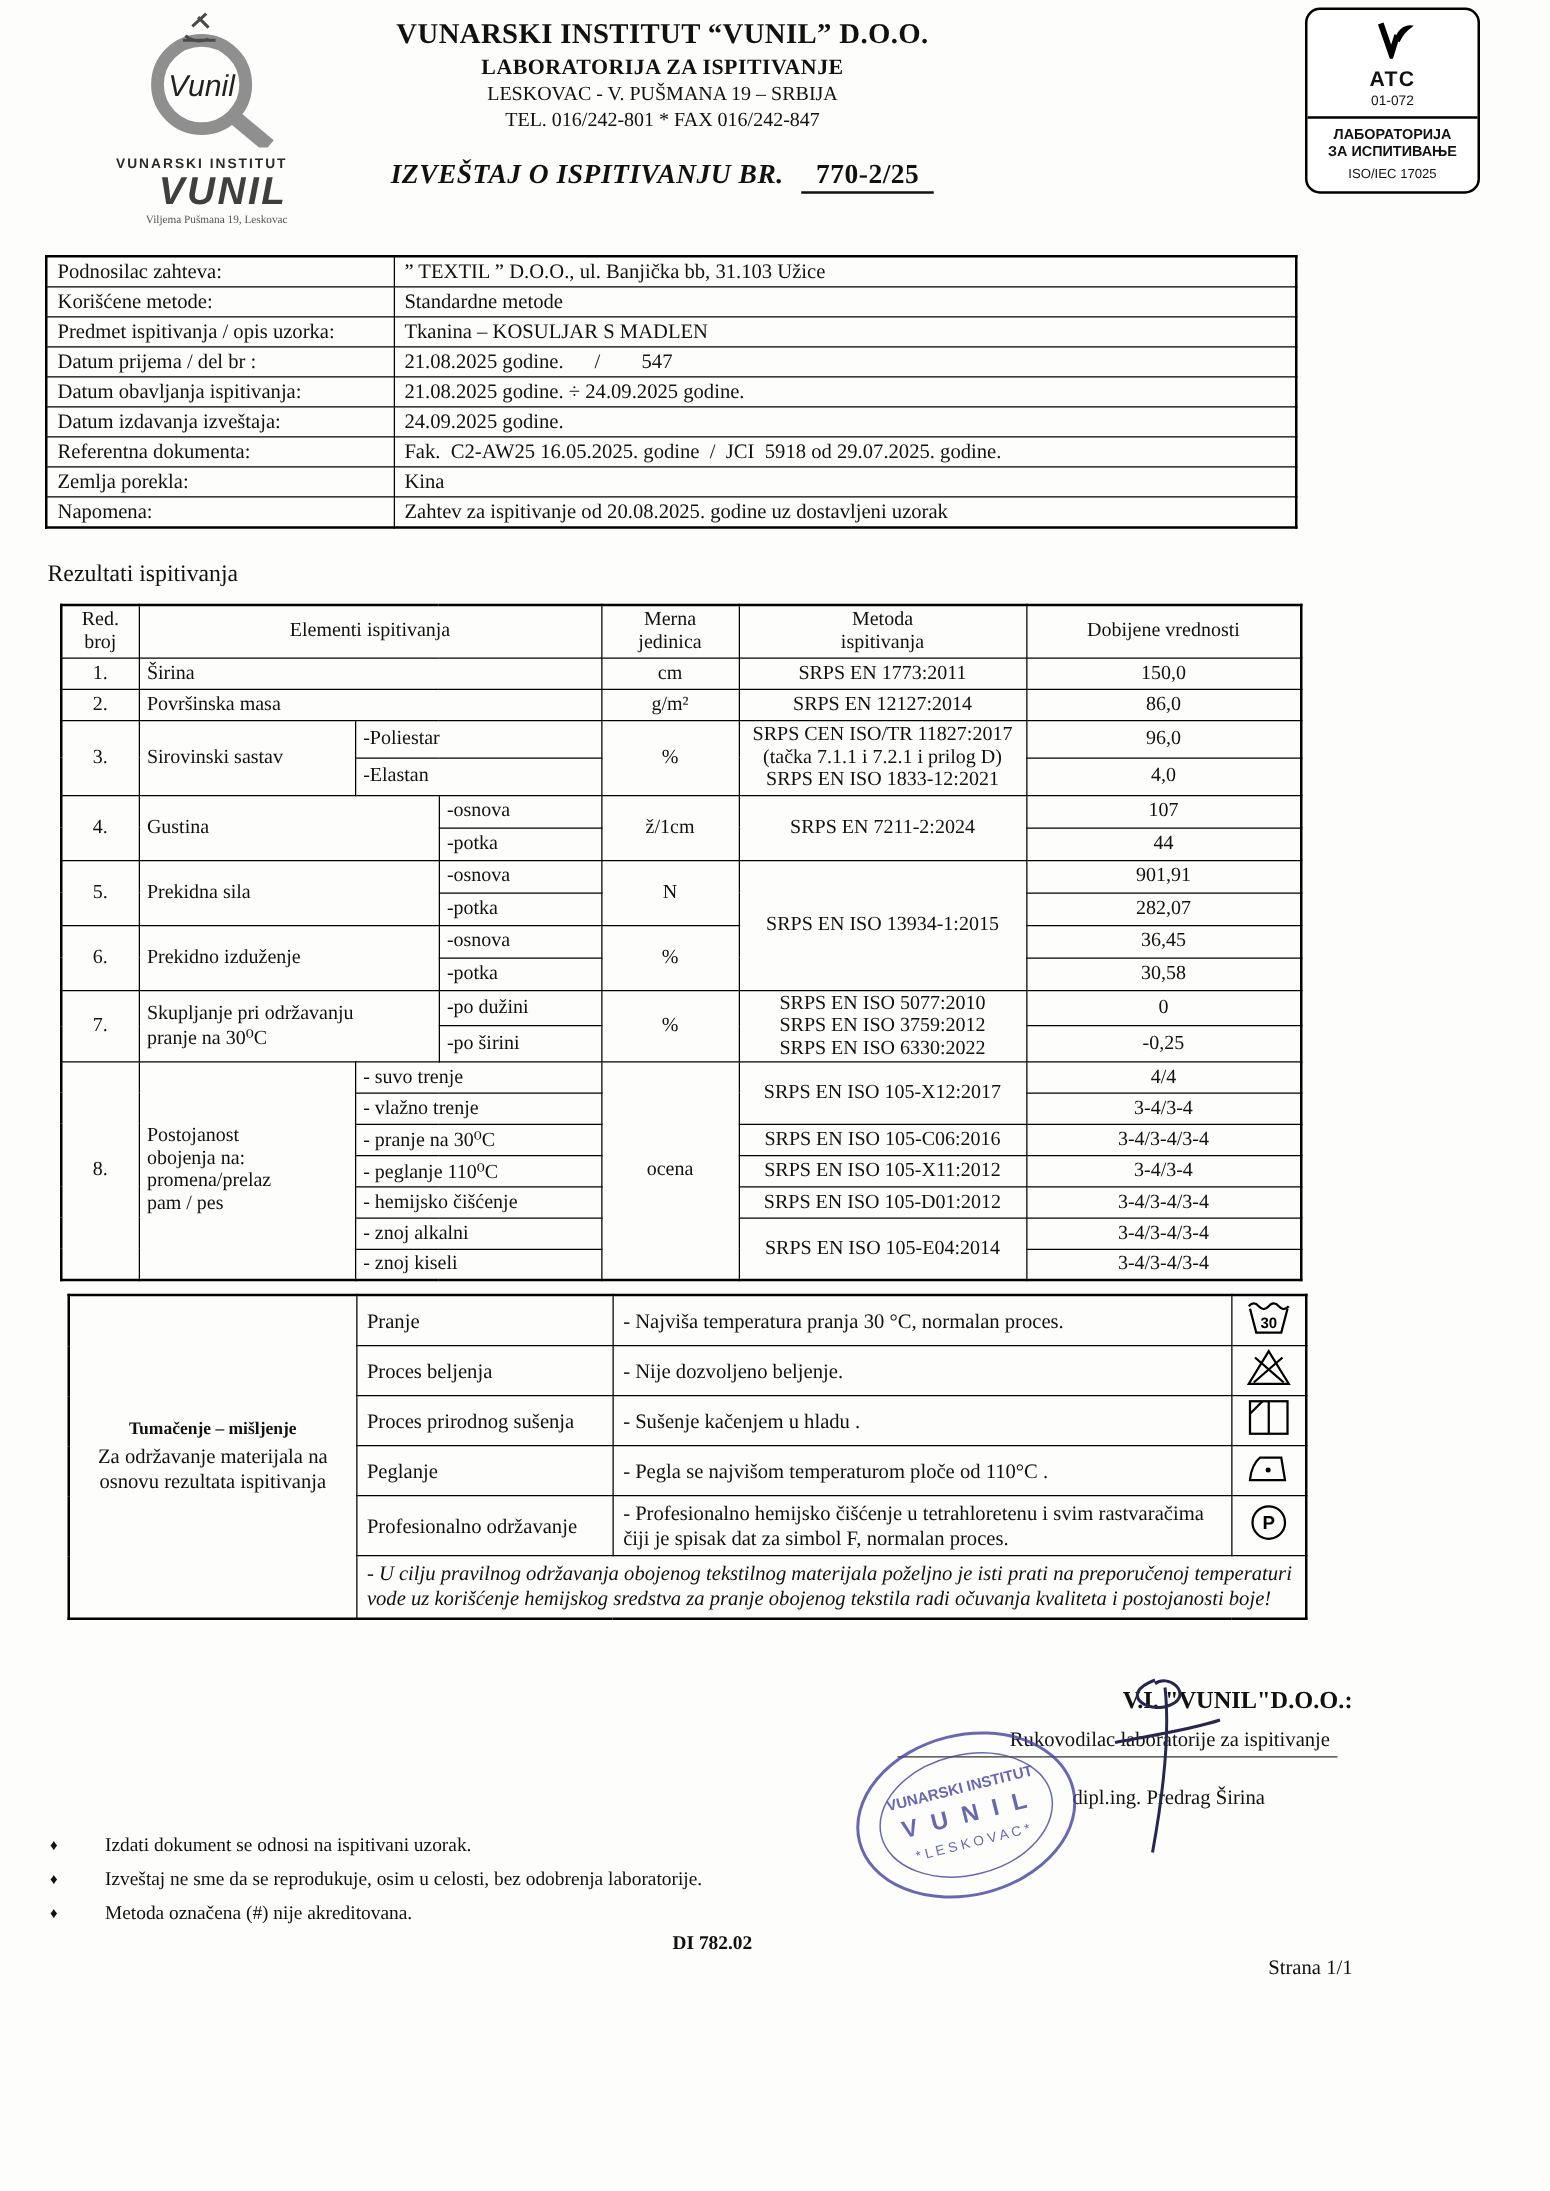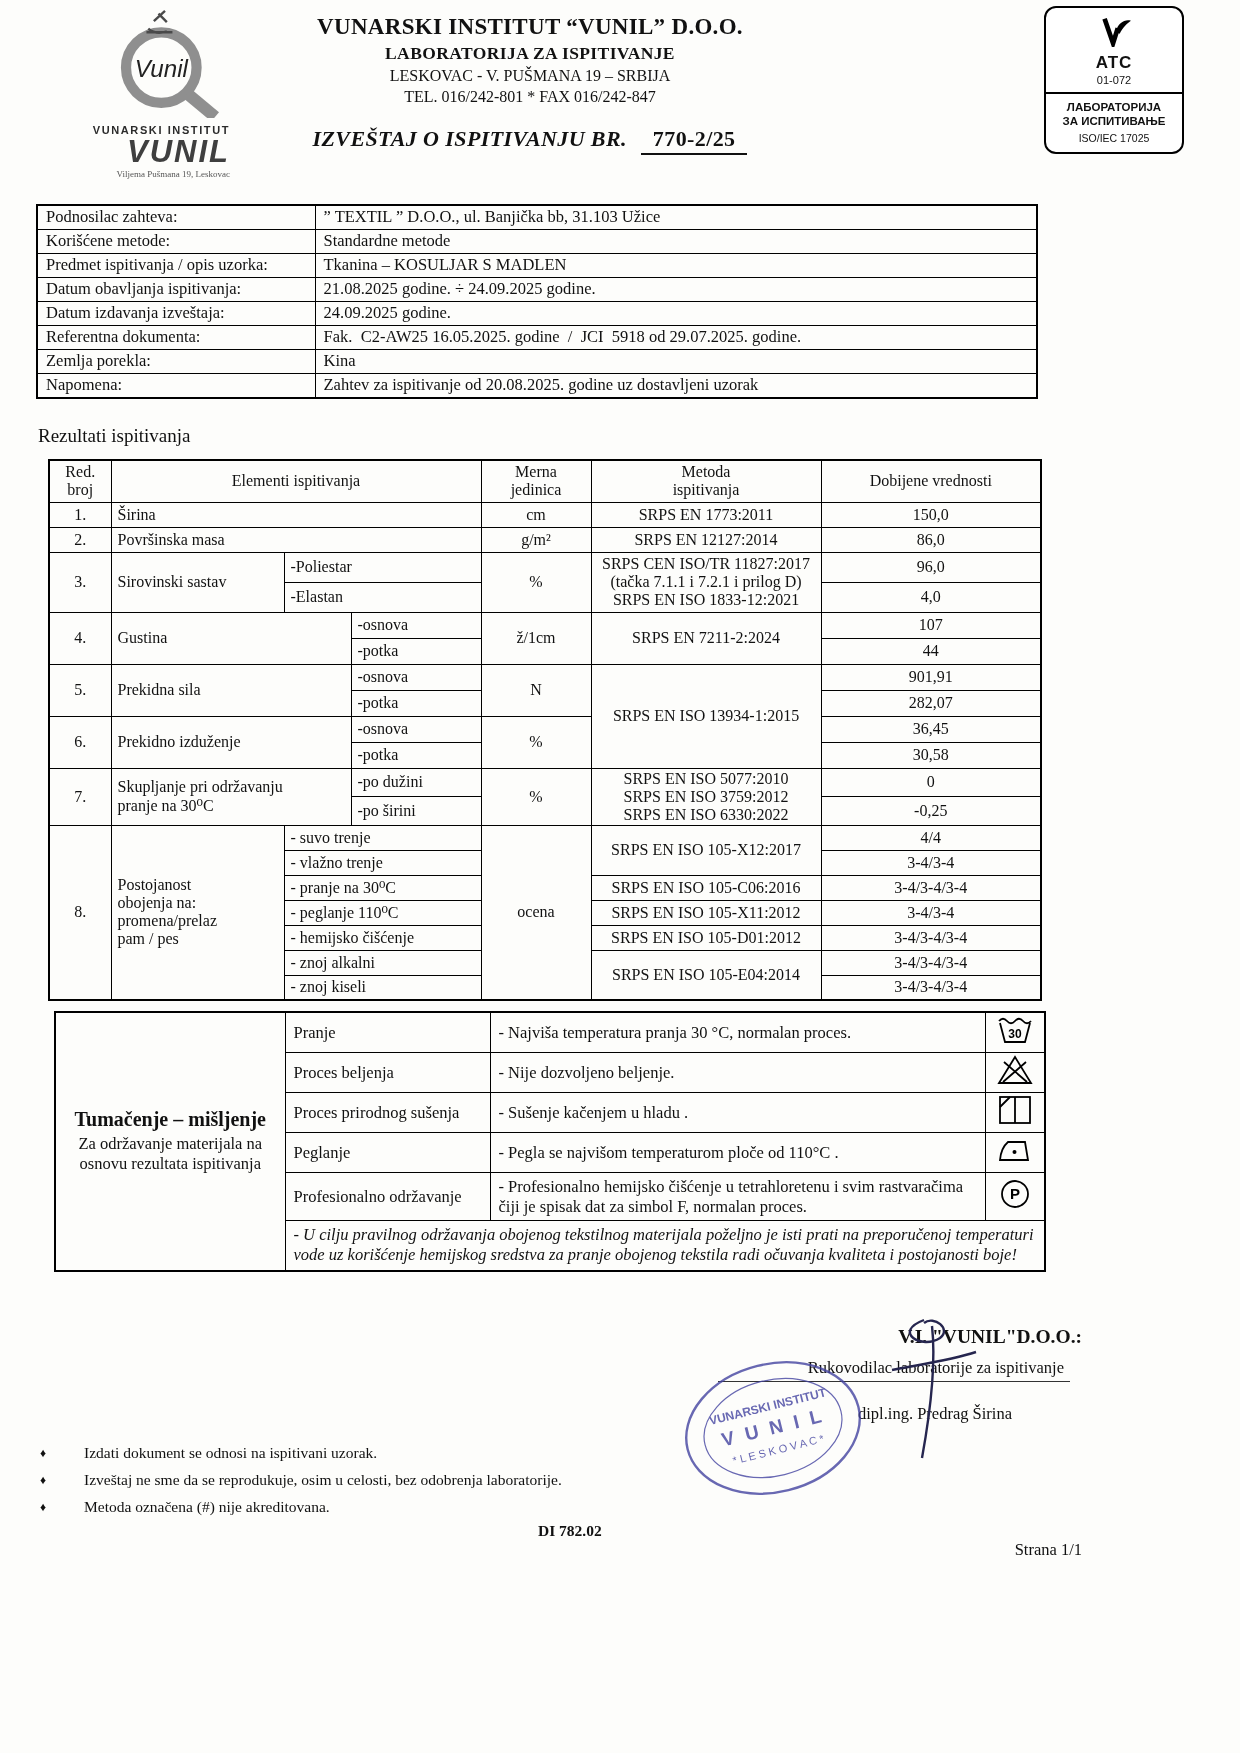--- a/index.html
+++ b/index.html
@@ -46,21 +46,21 @@
   .sub{padding-left:10px;}
   .m{font-size:15px;}
   .msmall{font-size:14.2px;}
   .pre{white-space:pre-line;}
   tr.h42{height:42px;} tr.h25{height:25px;} tr.h30{height:30px;} tr.h26{height:26px;}
 
   
   .care{border-collapse:collapse;margin:10px 0 0 54px;width:990px;border:2.8px solid #000;table-layout:fixed;}
   .care td{border:1.7px solid #000;font-size:16.5px;padding:2px 8px;vertical-align:middle;}
   .care-left{text-align:center;}
-  .care-title{font-weight:bold;font-size:20px;}
+  .care-title{font-weight:bold;font-size:14px;}
   .care-sub{font-size:16.5px;margin-top:3px;}
   .proc{padding-left:10px;}
   .icon-cell{text-align:center;padding:1px 2px;}
   .note{font-style:italic;font-size:16px;padding:4px 12px;}
   tr.ch35{height:35px;} tr.ch48{height:48px;} tr.ch64{height:50px;}
 
   
   .footer{position:relative;margin-top:10px;height:470px;}
   .sign-company{position:absolute;right:158px;top:44px;font-size:19.5px;font-weight:bold;}
   .sign-role{position:absolute;right:170px;top:76px;font-size:16.5px;
@@ -134,20 +134,24 @@
         <td class="lbl">Podnosilac zahteva:</td>
         <td class="val">” TEXTIL ” D.O.O., ul. Banjička bb, 31.103 Užice</td>
       </tr>
       <tr>
         <td class="lbl">Korišćene metode:</td>
         <td class="val">Standardne metode</td>
       </tr>
       <tr>
         <td class="lbl">Predmet ispitivanja / opis uzorka:</td>
         <td class="val">Tkanina – KOSULJAR S MADLEN</td>
+      </tr>
+      <tr>
+        <td class="lbl">Datum prijema / del br :</td>
+        <td class="val">21.08.2025 godine.      /        547</td>
       </tr>
       <tr>
         <td class="lbl">Datum obavljanja ispitivanja:</td>
         <td class="val">21.08.2025 godine. ÷ 24.09.2025 godine.</td>
       </tr>
       <tr>
         <td class="lbl">Datum izdavanja izveštaja:</td>
         <td class="val">24.09.2025 godine.</td>
       </tr>
       <tr>

